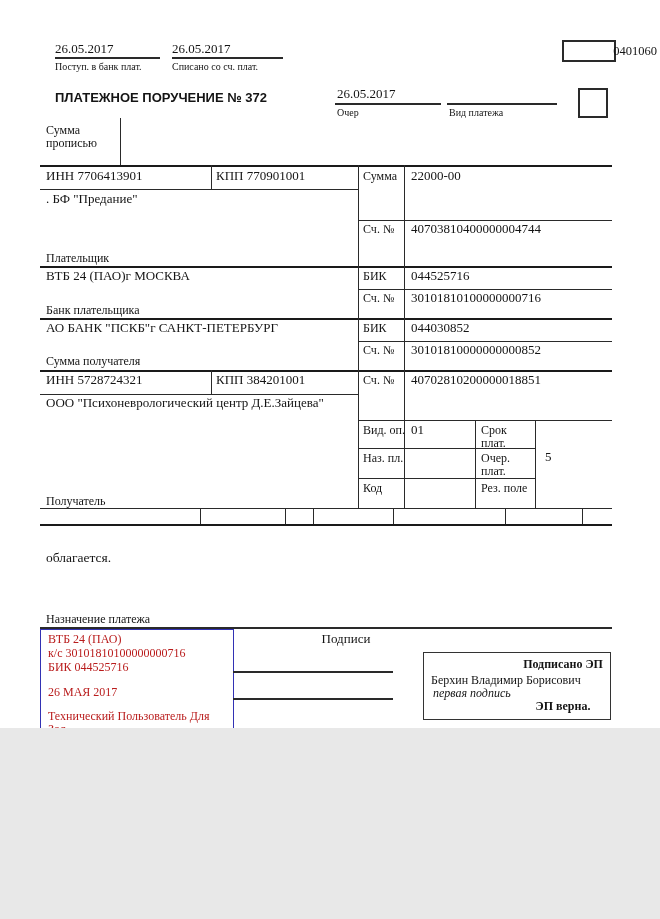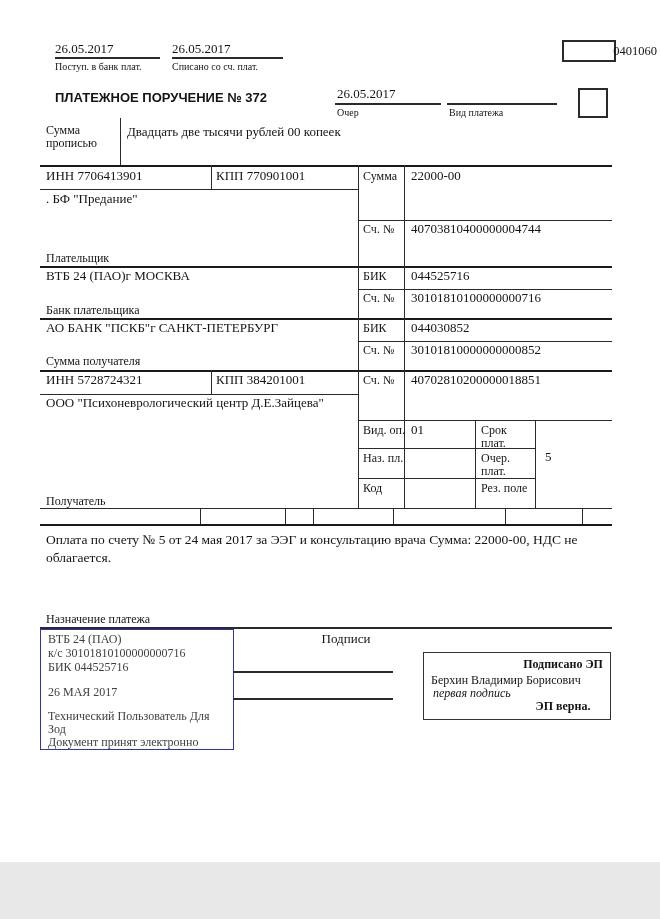--- a/index.html
+++ b/index.html
@@ -1,31 +1,31 @@
 <!DOCTYPE html>
 <html><head>
 <meta charset="utf-8">
 <style>
   html,body{margin:0;padding:0;background:#e8e8e8;}
   .page{
-    position:relative;width:660px;height:862px;background:#ffffff;
+    position:relative;width:660px;height:728px;background:#ffffff;
     font-family:"Liberation Serif","DejaVu Serif",serif;color:#111;
     margin:0 auto;overflow:hidden;text-decoration:underline;
   }
   .abs{position:absolute;}
   .t{position:absolute;font-size:13px;line-height:14px;white-space:nowrap;color:#141414;}
   .sm{font-size:10px;line-height:11px;}
   .md{font-size:12px;line-height:13px;}
   .hl{position:absolute;background:#2a2a2a;height:1px;}
   .hl2{position:absolute;background:#1a1a1a;height:2px;}
   .vl{position:absolute;background:#2a2a2a;width:1px;}
   .box{position:absolute;border:2px solid #2a2a2a;background:#fff;}
   .title{font-family:"Liberation Sans","DejaVu Sans",sans-serif;font-weight:bold;font-size:13px;}
   .wrap{white-space:normal;}
-  .blue{color:#404040;}
+  .blue{color:#b91c1c;}
   .center{text-align:center;margin-left:46px;}
   .bold{font-weight:bold;}
   .ital{font-style:italic;}
 </style>
 </head>
 <body>
 
 <div class="page">
 
   <div class="t" style="left:55px;top:42px;">26.05.2017</div>
@@ -43,21 +43,20 @@
   <div class="t title" style="left:55px;top:91px;">ПЛАТЕЖНОЕ ПОРУЧЕНИЕ № 372</div>
   <div class="t" style="left:337px;top:87px;">26.05.2017</div>
   <div class="hl" style="left:335px;top:103px;width:106px;height:2px;"></div>
   <div class="t sm" style="left:337px;top:107px;">Очер</div>
   <div class="hl" style="left:447px;top:103px;width:110px;height:2px;"></div>
   <div class="t sm" style="left:449px;top:107px;">Вид платежа</div>
   <div class="box" style="left:578px;top:88px;width:26px;height:26px;"></div>
 
   <div class="t md wrap" style="left:46px;top:124px;width:70px;">Сумма прописью</div>
   <div class="vl" style="left:120px;top:118px;height:47px;"></div>
-  <div class="t" style="left:127px;top:125px;">Двадцать две тысячи рублей 00 копеек</div>
 
   <div class="hl2" style="left:40px;top:165px;width:572px;"></div>
   <div class="hl" style="left:40px;top:189px;width:318px;"></div>
   <div class="hl" style="left:358px;top:220px;width:254px;"></div>
   <div class="hl2" style="left:40px;top:266px;width:572px;"></div>
   <div class="hl" style="left:358px;top:289px;width:254px;"></div>
   <div class="hl2" style="left:40px;top:318px;width:572px;"></div>
   <div class="hl" style="left:358px;top:341px;width:254px;"></div>
   <div class="hl2" style="left:40px;top:370px;width:572px;"></div>
   <div class="hl" style="left:40px;top:394px;width:318px;"></div>
@@ -113,21 +112,20 @@
   <div class="t md" style="left:363px;top:424px;">Вид. оп.</div>
   <div class="t" style="left:411px;top:423px;">01</div>
   <div class="t md wrap" style="left:481px;top:424px;width:42px;">Срок плат.</div>
   <div class="t md" style="left:363px;top:452px;">Наз. пл.</div>
   <div class="t md wrap" style="left:481px;top:452px;width:44px;">Очер. плат.</div>
   <div class="t" style="left:545px;top:450px;">5</div>
   <div class="t md" style="left:363px;top:482px;">Код</div>
   <div class="t md" style="left:481px;top:482px;">Рез. поле</div>
   <div class="t md" style="left:46px;top:495px;">Получатель</div>
 
-  <div class="t" style="left:46px;top:533px;font-size:13.5px;">Оплата по счету № 5 от 24 мая 2017 за ЭЭГ и консультацию врача Сумма: 22000-00, НДС не</div>
   <div class="t" style="left:46px;top:551px;font-size:13.5px;">облагается.</div>
 
   <div class="t md" style="left:46px;top:613px;">Назначение платежа</div>
   <div class="hl" style="left:40px;top:627px;width:572px;height:1.5px;"></div>
 
   <div class="t center" style="left:220px;top:632px;width:160px;">Подписи</div>
 
   <div class="abs" style="left:40px;top:629px;width:192px;height:119px;border:1px solid #3232b4;">
     <div class="t md blue" style="left:7px;top:3px;">ВТБ 24 (ПАО)</div>
     <div class="t md blue" style="left:7px;top:17px;">к/с 30101810100000000716</div>

